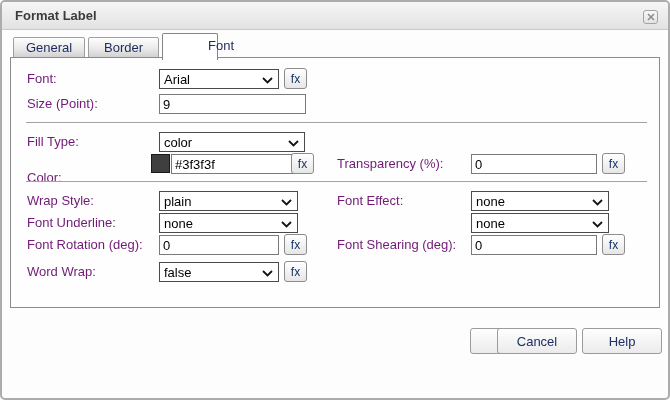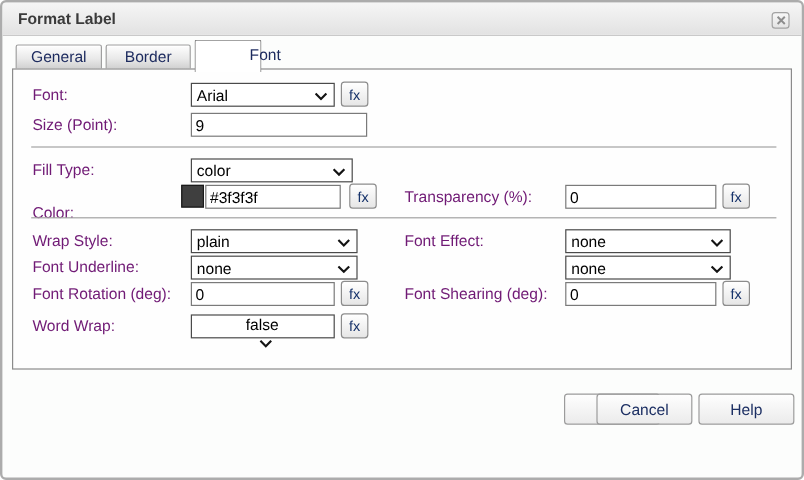--- a/index.html
+++ b/index.html
@@ -119,32 +119,32 @@
       </span>
     </div>
     <button class="fx" style="left:273px;top:10px;">fx</button>
 
     <span class="lbl" style="left:16px;top:36px;">Size (Point):</span>
     <input class="inp" style="left: 148px; top: 36px; width: 147px;" value="9">
 
     <div class="hr" style="left:15px;top:64px;width:621px;"></div>
 
     <span class="lbl" style="left:16px;top:74px;">Fill Type:</span>
-    <div class="sel" style="left:148px;top:74px;width:135px;">
+    <div class="sel" style="left:148px;top:74px;width:146px;">
       <span>color</span>
       <span class="chev">
         <svg width="11" height="7" viewBox="0 0 11 7">
             <path d="M1 1 L5.5 5.5 L10 1" stroke="#141414" stroke-width="1.8" fill="none"></path>
           </svg>
       </span>
     </div>
 
     <span class="lbl" style="left:16px;top:96px;margin-top:14px;">Color:</span>
     <span class="swatch" style="left: 140px; top: 96px; background: rgb(63, 63, 63);"></span>
-    <input class="inp" style="left: 160px; top: 96px; width: 113px;" value="#3f3f3f">
+    <input class="inp" style="left: 160px; top: 96px; width: 129px;" value="#3f3f3f">
     <button class="fx" style="left:280px;top:95px;">fx</button>
 
     <span class="lbl" style="left:326px;top:96px;">Transparency (%):</span>
     <input class="inp" style="left: 460px; top: 96px; width: 126px;" value="0">
     <button class="fx" style="left:591px;top:95px;">fx</button>
 
     <div class="hr" style="left:15px;top:123px;width:621px;"></div>
 
     <span class="lbl" style="left:16px;top:133px;">Wrap Style:</span>
     <div class="sel" style="left:148px;top:133px;width:139px;gap:33px;">
@@ -185,21 +185,21 @@
 
     <span class="lbl" style="left:16px;top:177px;">Font Rotation (deg):</span>
     <input class="inp" style="left: 148px; top: 177px; width: 120px;" value="0">
     <button class="fx" style="left:273px;top:176px;">fx</button>
 
     <span class="lbl" style="left:326px;top:177px;">Font Shearing (deg):</span>
     <input class="inp" style="left: 460px; top: 177px; width: 126px;" value="0">
     <button class="fx" style="left:591px;top:176px;">fx</button>
 
     <span class="lbl" style="left:16px;top:204px;">Word Wrap:</span>
-    <div class="sel" style="left:148px;top:204px;width:120px;flex-direction:column;">
+    <div class="sel" style="left:148px;top:204px;width:120px;">
       <span>false</span>
       <span class="chev">
         <svg width="11" height="7" viewBox="0 0 11 7">
             <path d="M1 1 L5.5 5.5 L10 1" stroke="#141414" stroke-width="1.8" fill="none"></path>
           </svg>
       </span>
     </div>
     <button class="fx" style="left:273px;top:203px;">fx</button>
 
   </div>

